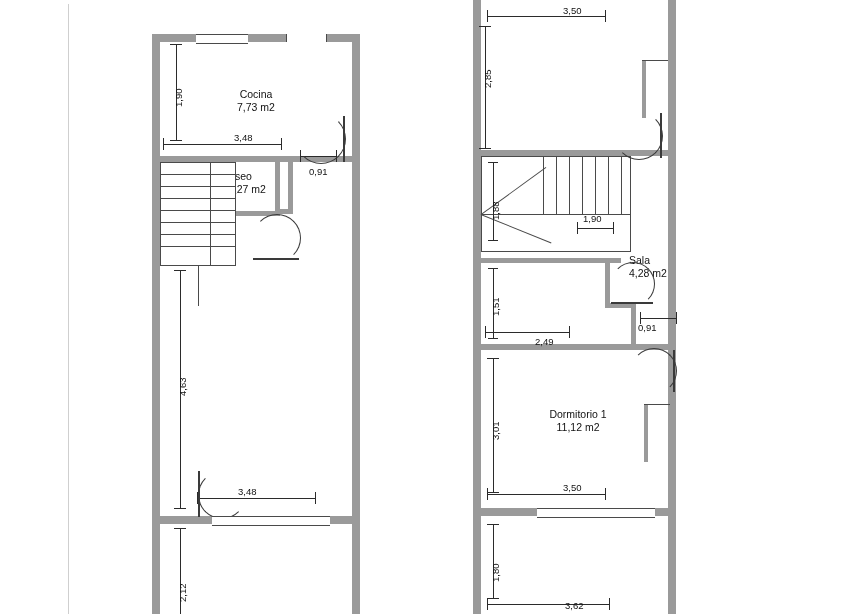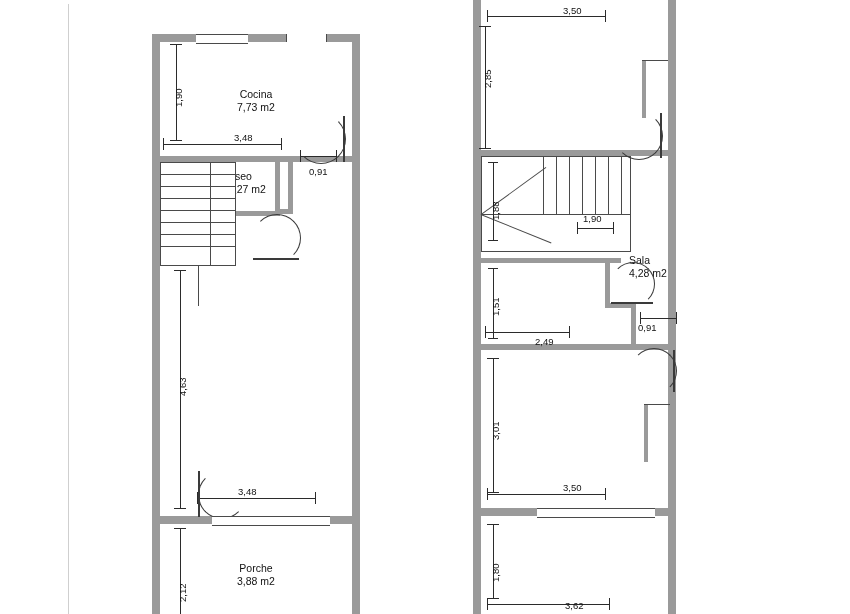--- a/index.html
+++ b/index.html
@@ -195,24 +195,20 @@
   <div class="tick-v" style="left:315px; top:488px; height:12px;"></div>
   <div class="dim" style="left:238px; top:482px;">3,48</div>
 
   <div class="arc" style="left:198px; top:467px; width:46px; height:46px; border-color:#3a3a3a; border-right-color:transparent; border-top-color:transparent;"></div>
   <div class="door-leaf" style="left:198px; top:467px; width:2px; height:46px;"></div>
 
   <div class="window" style="left:212px; top:512px; width:118px; height:8px;"></div>
 
   <div class="wall" style="left:152px; top:520px; width:8px; height:94px;"></div>
   <div class="wall" style="left:352px; top:520px; width:8px; height:94px;"></div>
-  <div class="room-label" style="left:198px; top:558px; width:116px;">
-    <span class="name">Porche</span>
-    <span class="area">3,88 m2</span>
-  </div>
 
   <div class="dimline-v" style="left:180px; top:524px; height:90px;"></div>
   <div class="tick-h" style="left:174px; top:524px; width:12px;"></div>
   <div class="dim-v" style="left:177px; top:598px;">2,12</div>
 </div>
 
 <div class="abs" style="left:425px; top:0; width:425px; height:614px;">
 
   <div class="wall" style="left:48px; top:0px; width:8px; height:515px;"></div>
   <div class="wall" style="left:243px; top:0px; width:8px; height:515px;"></div>
@@ -285,20 +281,24 @@
 
   <div class="arc" style="left:190px; top:112px; width:46px; height:46px; border-color:#3a3a3a; border-left-color:transparent; border-top-color:transparent;"></div>
   <div class="door-leaf" style="left:235px; top:113px; width:2px; height:45px;"></div>
 
   <div class="arc" style="left:186px; top:262px; width:42px; height:42px; border-color:#3a3a3a; border-left-color:transparent; border-bottom-color:transparent;"></div>
   <div class="door-leaf" style="left:186px; top:302px; width:42px; height:2px;"></div>
 
   <div class="arc" style="left:206px; top:348px; width:44px; height:44px; border-color:#3a3a3a; border-left-color:transparent; border-bottom-color:transparent;"></div>
   <div class="door-leaf" style="left:248px; top:350px; width:2px; height:42px;"></div>
 
+  <div class="room-label" style="left:92px; top:408px; width:122px;">
+    <span class="name">Dormitorio 1</span>
+    <span class="area">11,12 m2</span>
+  </div>
 
   <div class="wall" style="left:219px; top:404px; width:4px; height:58px;"></div>
   <div class="thinline" style="left:219px; top:404px; width:26px; height:1px;"></div>
 
   <div class="dimline-v" style="left:68px; top:358px; height:134px;"></div>
   <div class="tick-h" style="left:62px; top:358px; width:12px;"></div>
   <div class="tick-h" style="left:62px; top:492px; width:12px;"></div>
   <div class="dim-v" style="left:65px; top:440px;">3,01</div>
 
   <div class="dimline-h" style="left:62px; top:494px; width:118px;"></div>

